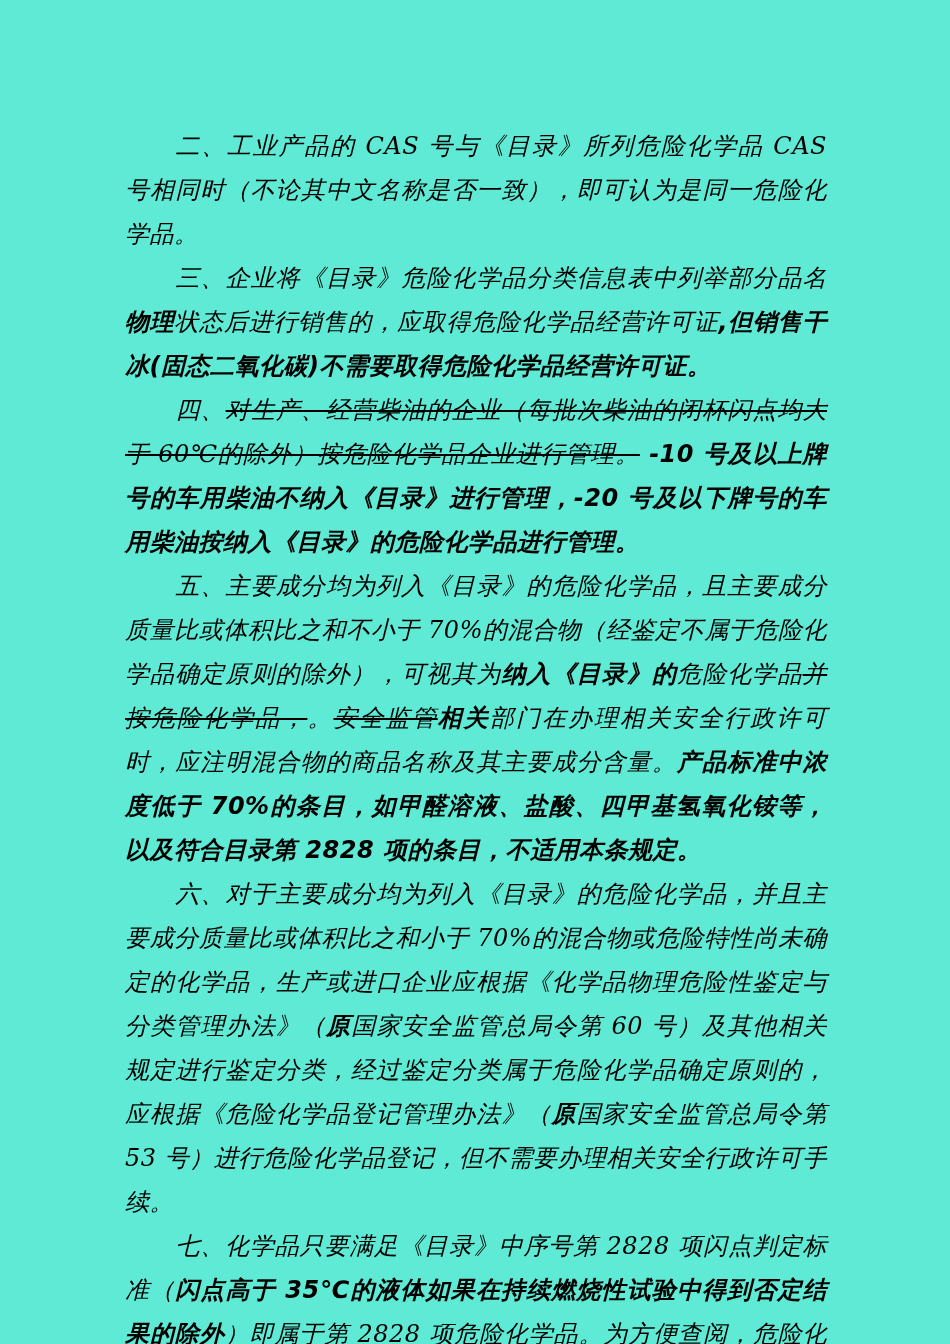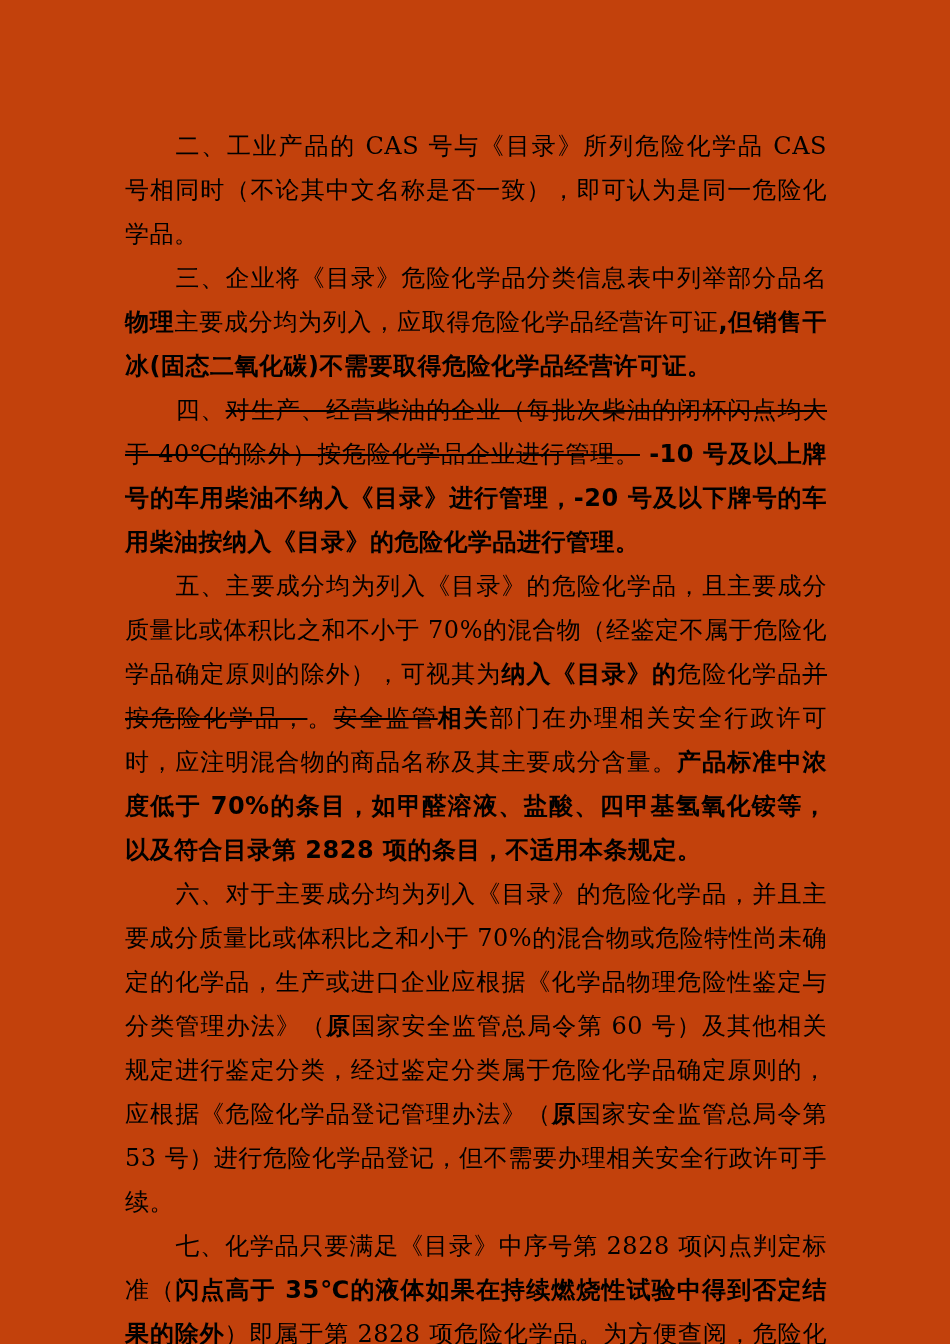--- a/index.html
+++ b/index.html
@@ -8,21 +8,22 @@
     width: 950px;
     height: 1344px;
     background: #ffffff;
     position: relative;
     overflow: hidden;
     font-family: "DejaVu Serif", "Liberation Serif", serif;
   }
   .doc-page {
     position: absolute;
     inset: 0;
-    background: #c2410c;
+    background: #5eead4;
+    font-style: italic;
   }
   .doc-body {
     position: absolute;
     left: 125px;
     top: 124px;
     width: 702px;
     color: #000000;
     font-size: 24px;
     line-height: 44px;
     text-align: justify;
@@ -47,19 +48,19 @@
     text-decoration: line-through;
     text-decoration-thickness: 2px;
   }
 </style>
 </head>
 <body>
 
 <div class="doc-page">
   <div class="doc-body">
       <p class="para"><span class="run run-normal">二、工业产品的 CAS 号与《目录》所列危险化学品 CAS 号相同时（不论其中文名称是否一致），即可认为是同一危险化学品。</span></p>
-      <p class="para"><span class="run run-normal">三、企业将《目录》危险化学品分类信息表中列举部分品名</span><span class="run run-bold">物理</span><span class="run run-normal">主要成分均为列入，应取得危险化学品经营许可证</span><span class="run run-bold">,但销售干冰(固态二氧化碳)不需要取得危险化学品经营许可证。</span></p>
-      <p class="para"><span class="run run-normal">四、</span><span class="run run-strike">对生产、经营柴油的企业（每批次柴油的闭杯闪点均大于 40℃的除外）按危险化学品企业进行管理。</span><span class="run run-bold"> -10 号及以上牌号的车用柴油不纳入《目录》进行管理，-20 号及以下牌号的车用柴油按纳入《目录》的危险化学品进行管理。</span></p>
+      <p class="para"><span class="run run-normal">三、企业将《目录》危险化学品分类信息表中列举部分品名</span><span class="run run-bold">物理</span><span class="run run-normal">状态后进行销售的，应取得危险化学品经营许可证</span><span class="run run-bold">,但销售干冰(固态二氧化碳)不需要取得危险化学品经营许可证。</span></p>
+      <p class="para"><span class="run run-normal">四、</span><span class="run run-strike">对生产、经营柴油的企业（每批次柴油的闭杯闪点均大于 60℃的除外）按危险化学品企业进行管理。</span><span class="run run-bold"> -10 号及以上牌号的车用柴油不纳入《目录》进行管理，-20 号及以下牌号的车用柴油按纳入《目录》的危险化学品进行管理。</span></p>
       <p class="para"><span class="run run-normal">五、主要成分均为列入《目录》的危险化学品，且主要成分质量比或体积比之和不小于 70%的混合物（经鉴定不属于危险化学品确定原则的除外），可视其为</span><span class="run run-bold">纳入《目录》的</span><span class="run run-normal">危险化学品</span><span class="run run-strike">并按危险化学品，</span><span class="run run-normal">。</span><span class="run run-strike">安全监管</span><span class="run run-bold">相关</span><span class="run run-normal">部门在办理相关安全行政许可时，应注明混合物的商品名称及其主要成分含量。</span><span class="run run-bold">产品标准中浓度低于 70%的条目，如甲醛溶液、盐酸、四甲基氢氧化铵等，以及符合目录第 2828 项的条目，不适用本条规定。</span></p>
       <p class="para"><span class="run run-normal">六、对于主要成分均为列入《目录》的危险化学品，并且主要成分质量比或体积比之和小于 70%的混合物或危险特性尚未确定的化学品，生产或进口企业应根据《化学品物理危险性鉴定与分类管理办法》（</span><span class="run run-bold">原</span><span class="run run-normal">国家安全监管总局令第 60 号）及其他相关规定进行鉴定分类，经过鉴定分类属于危险化学品确定原则的，应根据《危险化学品登记管理办法》（</span><span class="run run-bold">原</span><span class="run run-normal">国家安全监管总局令第 53 号）进行危险化学品登记，但不需要办理相关安全行政许可手续。</span></p>
       <p class="para"><span class="run run-normal">七、化学品只要满足《目录》中序号第 2828 项闪点判定标准（</span><span class="run run-bold">闪点高于 35℃的液体如果在持续燃烧性试验中得到否定结果的除外</span><span class="run run-normal">）即属于第 2828 项危险化学品。为方便查阅，危险化学品分类信息表中列举部分品名。</span></p>
     </div>
 </div>
 
 </body></html>

